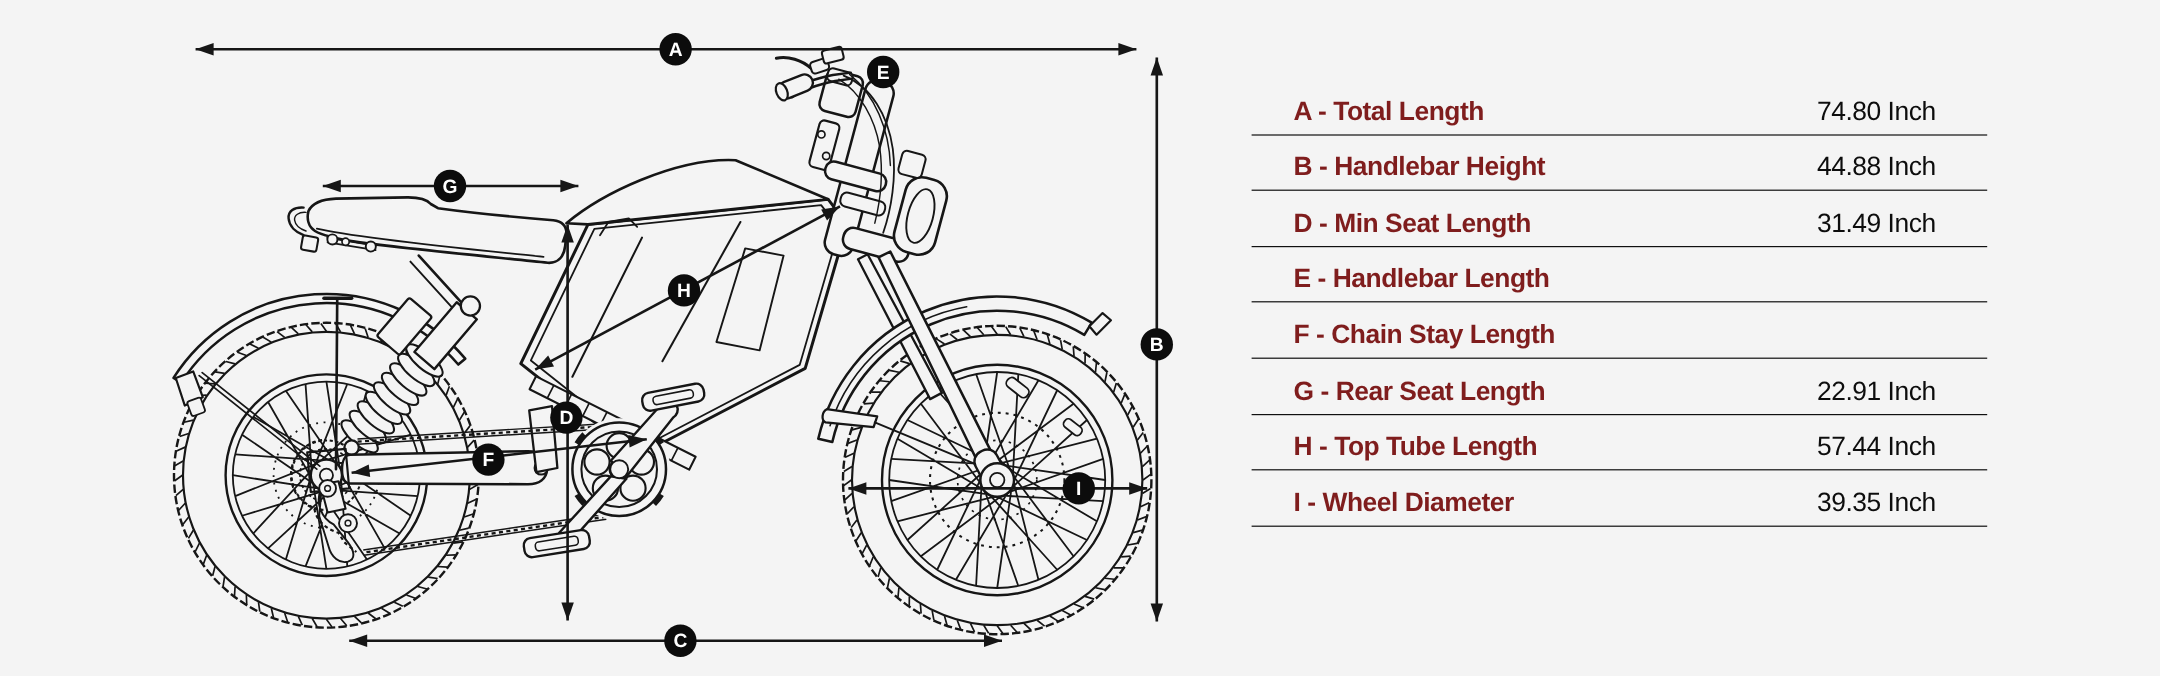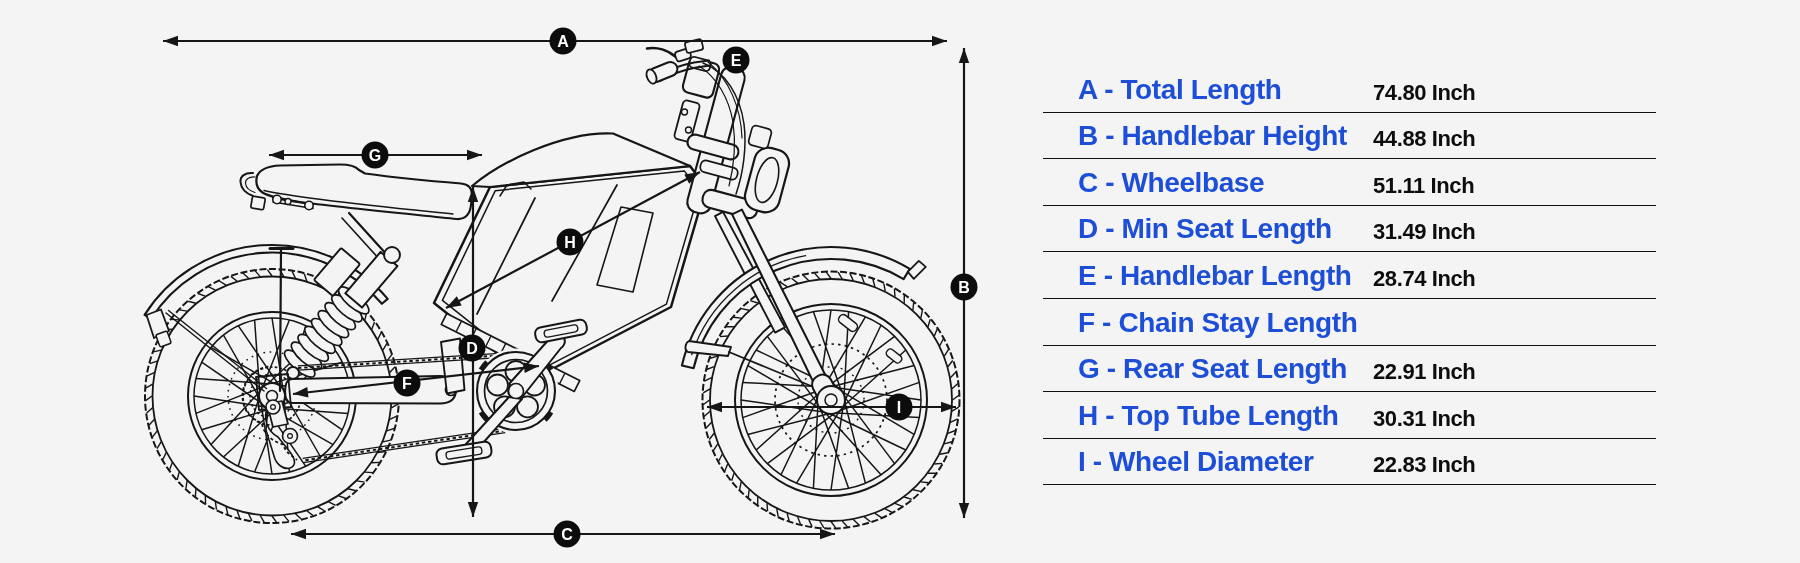--- a/index.html
+++ b/index.html
@@ -2,24 +2,24 @@
 <html><head>
 <meta charset="utf-8">
 <style>
   html, body { margin: 0; padding: 0; }
   body { width: 1800px; height: 563px; background: #f4f4f4;
          font-family: "Liberation Sans", "DejaVu Sans", sans-serif; }
   .stage { position: relative; width: 1800px; height: 563px; background: #f4f4f4; overflow: hidden; }
   .diagram { position: absolute; left: 0; top: 0; width: 1000px; height: 563px; }
   .spec-table { position: absolute; left: 1043px; top: 66px; width: 613px; }
   .spec-row { position: relative; height: 45.6px; border-bottom: 1.8px solid #101010; }
-  .spec-label { position: absolute; left: 35px; bottom: 6px; font-size: 28px;
-                 font-weight: bold; color: #1d4ed8; letter-spacing: -0.4px; }
-  .spec-value { position: absolute; left: 330px; bottom: 6px; width: 240px; text-align: left;
-                 font-size: 22px; font-weight: bold; color: #0d0d0d; letter-spacing: -0.4px; }
+  .spec-label { position: absolute; left: 35px; bottom: 6px; font-size: 22px;
+                 font-weight: bold; color: #7f1d1d; letter-spacing: -0.4px; }
+  .spec-value { position: absolute; left: 330px; bottom: 6px; width: 240px; text-align: right;
+                 font-size: 22px; font-weight: normal; color: #0d0d0d; letter-spacing: -0.4px; }
 </style>
 </head>
 <body>
 
 <div class="stage">
   <div class="diagram"><svg width="1000" height="563" viewBox="0 0 1000 563">
         <g>
           <circle cx="272.0" cy="396.0" r="127.0" fill="none" stroke="#161616" stroke-width="2.0" stroke-dasharray="7 2.6"></circle>
           <circle cx="272.0" cy="396.0" r="119.5" fill="none" stroke="#161616" stroke-width="1.8"></circle>
           <path d="M392.0,396.0 L398.4,391.4 M391.4,384.2 L397.4,379.0 M389.7,372.6 L395.1,366.8 M386.8,361.2 L391.6,354.9 M382.9,350.1 L387.0,343.3 M377.8,339.4 L381.3,332.3 M371.8,329.3 L374.5,321.9 M364.8,319.9 L366.8,312.2 M356.9,311.1 L358.1,303.3 M348.1,303.2 L348.6,295.3 M338.7,296.2 L338.4,288.3 M328.6,290.2 L327.5,282.3 M317.9,285.1 L316.1,277.4 M306.8,281.2 L304.3,273.7 M295.4,278.3 L292.1,271.1 M283.8,276.6 L279.8,269.7 M272.0,276.0 L267.4,269.6 M260.2,276.6 L255.0,270.6 M248.6,278.3 L242.8,272.9 M237.2,281.2 L230.9,276.4 M226.1,285.1 L219.3,281.0 M215.4,290.2 L208.3,286.7 M205.3,296.2 L197.9,293.5 M195.9,303.2 L188.2,301.2 M187.1,311.1 L179.3,309.9 M179.2,319.9 L171.3,319.4 M172.2,329.3 L164.3,329.6 M166.2,339.4 L158.3,340.5 M161.1,350.1 L153.4,351.9 M157.2,361.2 L149.7,363.7 M154.3,372.6 L147.1,375.9 M152.6,384.2 L145.7,388.2 M152.0,396.0 L145.6,400.6 M152.6,407.8 L146.6,413.0 M154.3,419.4 L148.9,425.2 M157.2,430.8 L152.4,437.1 M161.1,441.9 L157.0,448.7 M166.2,452.6 L162.7,459.7 M172.2,462.7 L169.5,470.1 M179.2,472.1 L177.2,479.8 M187.1,480.9 L185.9,488.7 M195.9,488.8 L195.4,496.7 M205.3,495.8 L205.6,503.7 M215.4,501.8 L216.5,509.7 M226.1,506.9 L227.9,514.6 M237.2,510.8 L239.7,518.3 M248.6,513.7 L251.9,520.9 M260.2,515.4 L264.2,522.3 M272.0,516.0 L276.6,522.4 M283.8,515.4 L289.0,521.4 M295.4,513.7 L301.2,519.1 M306.8,510.8 L313.1,515.6 M317.9,506.9 L324.7,511.0 M328.6,501.8 L335.7,505.3 M338.7,495.8 L346.1,498.5 M348.1,488.8 L355.8,490.8 M356.9,480.9 L364.7,482.1 M364.8,472.1 L372.7,472.6 M371.8,462.7 L379.7,462.4 M377.8,452.6 L385.7,451.5 M382.9,441.9 L390.6,440.1 M386.8,430.8 L394.3,428.3 M389.7,419.4 L396.9,416.1 M391.4,407.8 L398.3,403.8" fill="none" stroke="#161616" stroke-width="1.4" stroke-linecap="butt"></path>
@@ -255,40 +255,35 @@
   <div class="spec-table">
       <div class="spec-row">
         <span class="spec-label">A - Total Length</span>
         <span class="spec-value">74.80 Inch</span>
       </div>
       <div class="spec-row">
         <span class="spec-label">B - Handlebar Height</span>
         <span class="spec-value">44.88 Inch</span>
       </div>
       <div class="spec-row">
-        <span class="spec-label">C - Wheelbase</span>
-        <span class="spec-value">51.11 Inch</span>
-      </div>
-      <div class="spec-row">
         <span class="spec-label">D - Min Seat Length</span>
         <span class="spec-value">31.49 Inch</span>
       </div>
       <div class="spec-row">
         <span class="spec-label">E - Handlebar Length</span>
-        <span class="spec-value">28.74 Inch</span>
       </div>
       <div class="spec-row">
         <span class="spec-label">F - Chain Stay Length</span>
       </div>
       <div class="spec-row">
         <span class="spec-label">G - Rear Seat Length</span>
         <span class="spec-value">22.91 Inch</span>
       </div>
       <div class="spec-row">
         <span class="spec-label">H - Top Tube Length</span>
-        <span class="spec-value">30.31 Inch</span>
+        <span class="spec-value">57.44 Inch</span>
       </div>
       <div class="spec-row">
         <span class="spec-label">I - Wheel Diameter</span>
-        <span class="spec-value">22.83 Inch</span>
+        <span class="spec-value">39.35 Inch</span>
       </div>
     </div>
 </div>
 
 </body></html>

